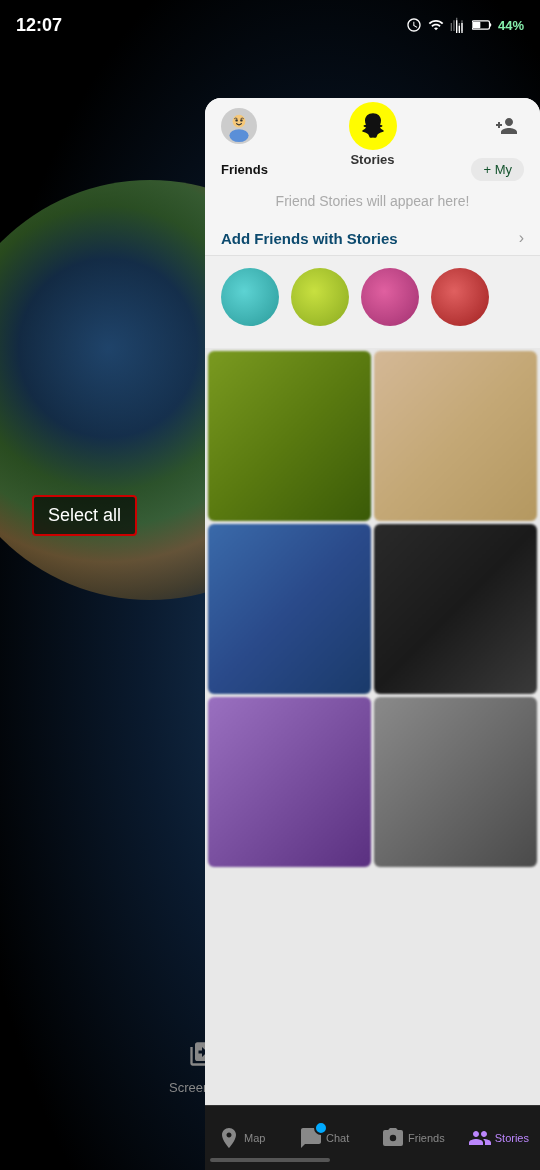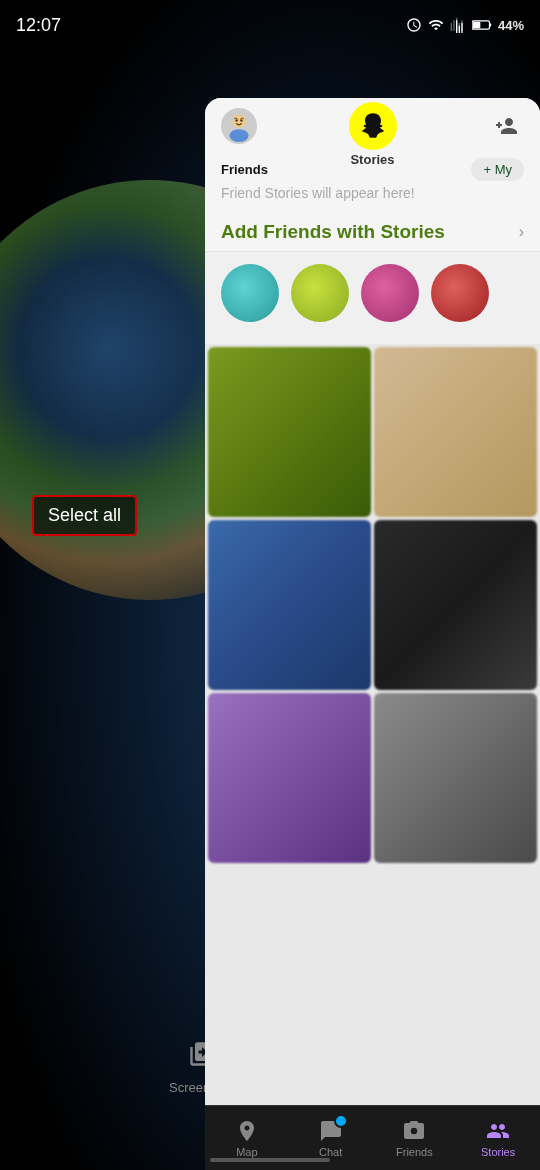--- a/index.html
+++ b/index.html
@@ -41,21 +41,21 @@
       height: 50px;
       display: flex;
       align-items: center;
       justify-content: space-between;
       padding: 0 16px;
       z-index: 100;
     }
     .status-time {
       color: #fff;
       font-size: 18px;
-      font-weight: normal;
+      font-weight: bold;
     }
     .status-icons {
       display: flex;
       align-items: center;
       gap: 6px;
       color: #fff;
       font-size: 13px;
     }
     .status-icons svg {
       fill: #fff;
@@ -163,36 +163,38 @@
       border-radius: 20px;
       padding: 4px 12px;
       font-size: 13px;
       color: #14532d;
       display: flex;
       gap: 4px;
     }
     .friends-empty {
       color: #aaa;
       font-size: 14px;
+      text-align: center;
       padding: 4px 0 8px;
+      margin-top: 8px;
     }
 
     
     .add-friends-row {
       display: flex;
       align-items: center;
       padding: 8px 16px;
       background: #f5f5f5;
       border-bottom: 1px solid #e0e0e0;
       cursor: pointer;
     }
     .add-friends-text {
-      font-size: 19px;
+      font-size: 15px;
       font-weight: 600;
-      color: #4d7c0f;
+      color: #0c4a6e;
       flex: 1;
     }
     .add-friends-chevron {
       color: #999;
       font-size: 16px;
     }
 
     
     .stories-content {
       flex: 1;
@@ -280,21 +282,21 @@
       height: 65px;
       background: #1a1a1a;
       display: flex;
       align-items: center;
       justify-content: space-around;
       z-index: 60;
       border-top: 1px solid #333;
     }
     .nav-item {
       display: flex;
-      flex-direction: column;
+      flex-direction: row;
       align-items: center;
       gap: 2px;
       cursor: pointer;
       min-width: 60px;
     }
     .nav-icon {
       width: 26px; height: 26px;
       position: relative;
       display: flex; align-items: center; justify-content: center;
     }
@@ -373,21 +375,21 @@
     <svg width="16" height="16" viewBox="0 0 24 24">
         <path d="M1 9h2v12H1zm4-4h2v16H5zm4-4h2v20H9zm4 8h2v12h-2zm4-4h2v16h-2z" opacity="0.4"></path>
         <path d="M9 5h2v20H9zm4 8h2v12h-2zm4-4h2v16h-2z"></path>
       </svg>
 
     <svg width="20" height="12" viewBox="0 0 24 12">
       <rect x="0" y="1" width="21" height="10" rx="2" ry="2" stroke="white" stroke-width="1.5" fill="none"></rect>
       <rect x="21" y="4" width="2" height="4" rx="1" fill="white"></rect>
       <rect x="1" y="2" width="9" height="8" rx="1" fill="white"></rect>
     </svg>
-    <span style="color:#e5e5e5;font-size:13px;font-weight:600;">44%</span>
+    <span style="color:#86efac;font-size:13px;font-weight:600;">44%</span>
   </div>
 </div>
 
 <button class="clear-all-btn">Select all</button>
 
 <div class="snap-panel">
 
   <div class="panel-header">
     <div class="header-avatar">
 

